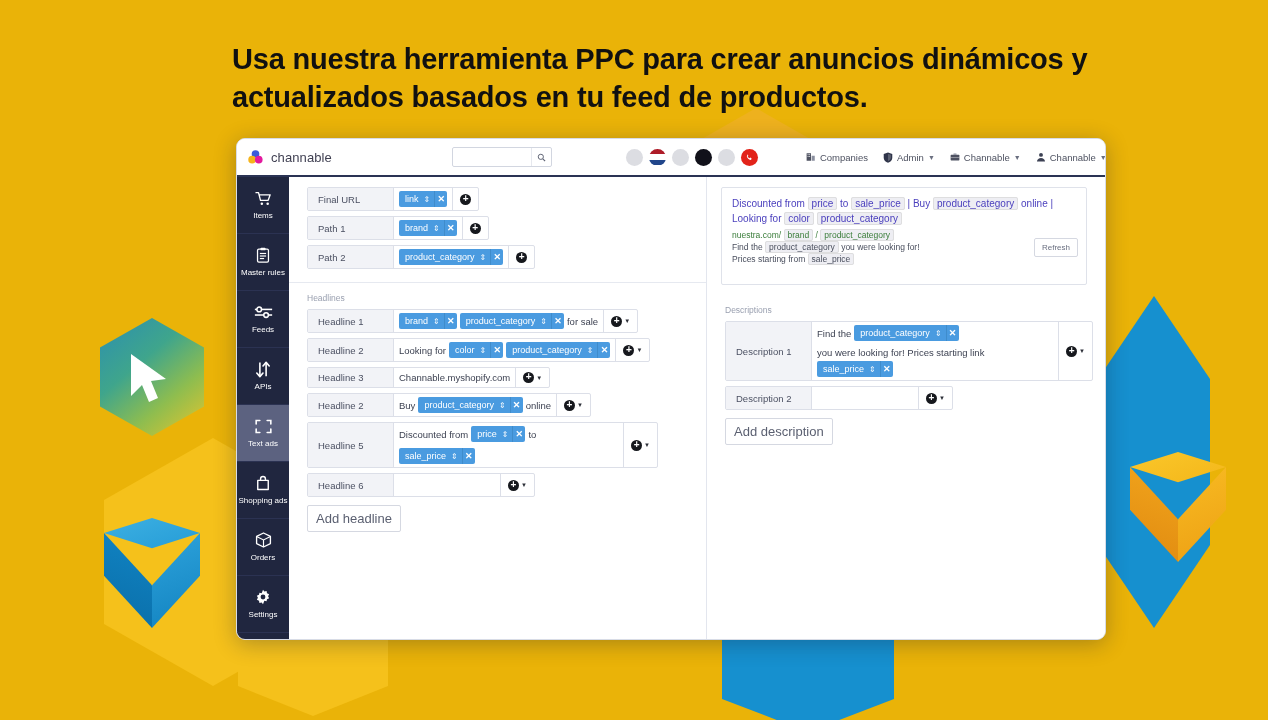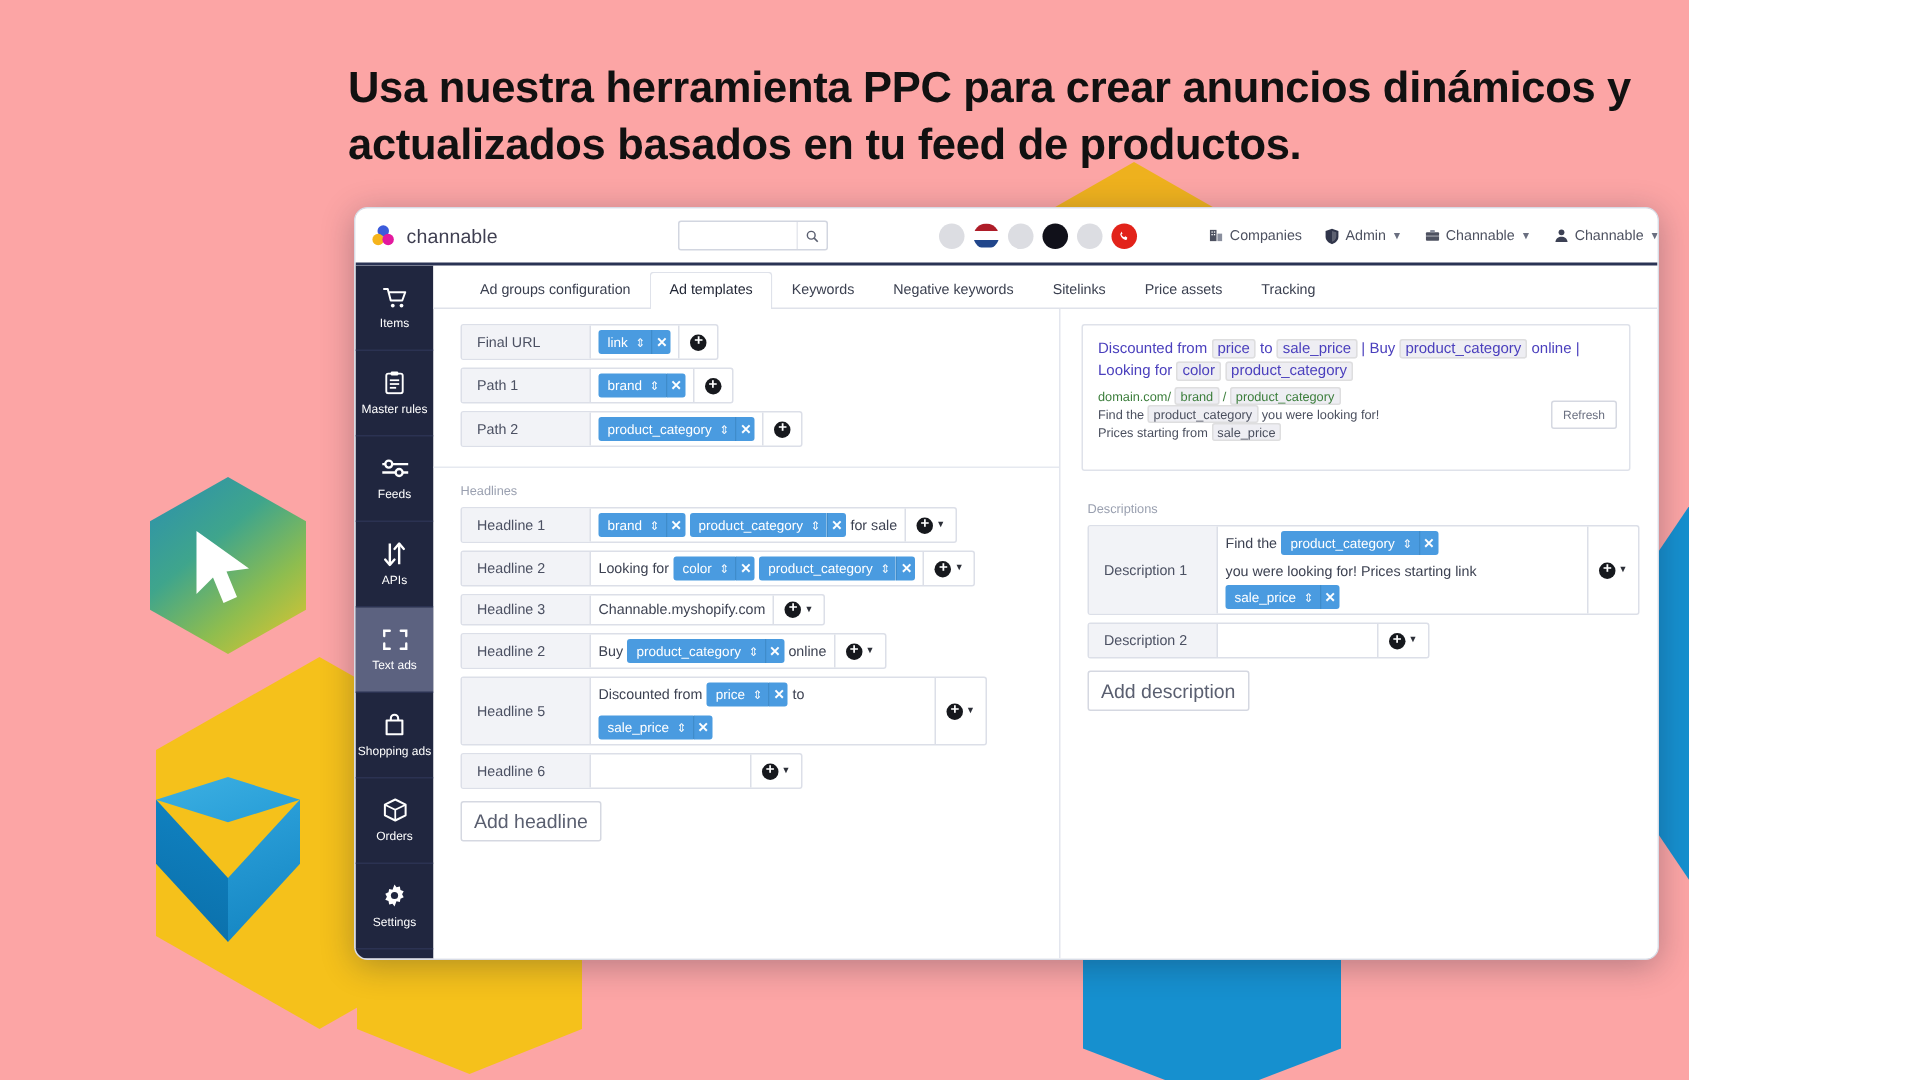--- a/index.html
+++ b/index.html
@@ -2,21 +2,21 @@
 <html><head>
 <meta charset="utf-8">
 <style>
   * { box-sizing: border-box; margin: 0; padding: 0; }
   html, body {
     width: 1280px; height: 720px;
     background: #ffffff;
     font-family: "Liberation Sans", sans-serif;
     overflow: hidden;
   }
-  #stage { position: relative; width: 1126px; height: 720px; background:#fca5a5; overflow:hidden; }
+  #stage { position: relative; width: 1268px; height: 720px; background:#eab308; overflow:hidden; }
 
   
   .promo-title {
     position: absolute; left: 232px; top: 40px; width: 960px;
     font-size: 29px; font-weight: bold; line-height: 1.32;
     color: #111111; letter-spacing: -0.2px;
   }
 
   
   .hex { position: absolute; clip-path: polygon(50% 0%, 100% 25%, 100% 75%, 50% 100%, 0% 75%, 0% 25%); }
@@ -415,29 +415,20 @@
               <path d="M9 .8l1.5 2.1 2.5-.6.5 2.5 2.4 1-1.2 2.3 1.2 2.3-2.4 1-.5 2.5-2.5-.6L9 17.2l-1.5-2.1-2.5.6-.5-2.5-2.4-1 1.2-2.3L2.1 7.6l2.4-1 .5-2.5 2.5.6z" fill="#fff"></path>
               <circle cx="9" cy="9" r="2.7" fill="#20263f"></circle>
             </svg>
           </span>
           <span class="side-label">Settings</span>
         </div>
       </div>
 
       <div class="main">
 
-        <div class="tabs">
-          <div class="tab">Ad groups configuration</div>
-          <div class="tab active">Ad templates</div>
-          <div class="tab">Keywords</div>
-          <div class="tab">Negative keywords</div>
-          <div class="tab">Sitelinks</div>
-          <div class="tab">Price assets</div>
-          <div class="tab">Tracking</div>
-        </div>
 
 
         <div class="split">
 
           <div class="col-left">
 
             <div class="pane bord">
 
               <div class="frow">
                 <div class="frow-label">Final URL</div>
@@ -623,21 +614,21 @@
                   </div>
                 </div>
               <div class="ghost-btn">Add headline</div>
             </div>
           </div>
 
           <div class="col-right">
 
             <div class="preview-box">
               <div class="pv-line" id="pv-headline"><span>Discounted from </span><span class="pv-var">price</span><span> to </span><span class="pv-var">sale_price</span><span> | Buy </span><span class="pv-var">product_category</span><span> online | Looking for </span><span class="pv-var">color</span><span> </span><span class="pv-var">product_category</span></div>
-              <div class="pv-url" id="pv-url"><span>domain.com/ </span><span class="pv-var">brand</span><span> / </span><span class="pv-var">product_category</span></div>
+              <div class="pv-url" id="pv-url"><span>nuestra.com/ </span><span class="pv-var">brand</span><span> / </span><span class="pv-var">product_category</span></div>
               <div class="pv-desc" id="pv-desc1"><span>Find the </span><span class="pv-var">product_category</span><span> you were looking for!</span></div>
               <div class="pv-desc" id="pv-desc2"><span>Prices starting from </span><span class="pv-var">sale_price</span></div>
               <div class="refresh-btn">Refresh</div>
             </div>
 
             <div class="pane">
               <div class="pane-label">Descriptions</div>
               <div id="description-rows">
                   <div class="frow">
                     <div class="frow-label">Description 1</div>

